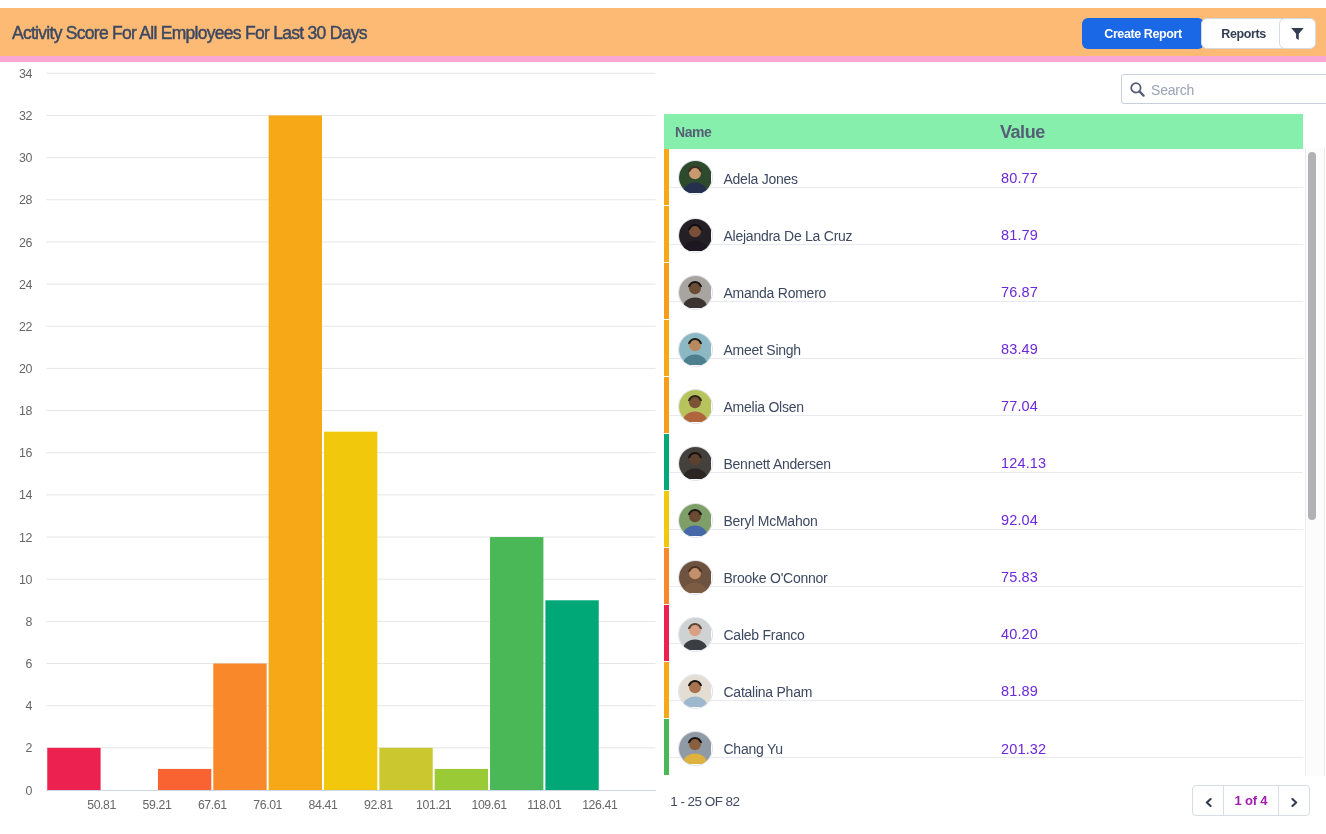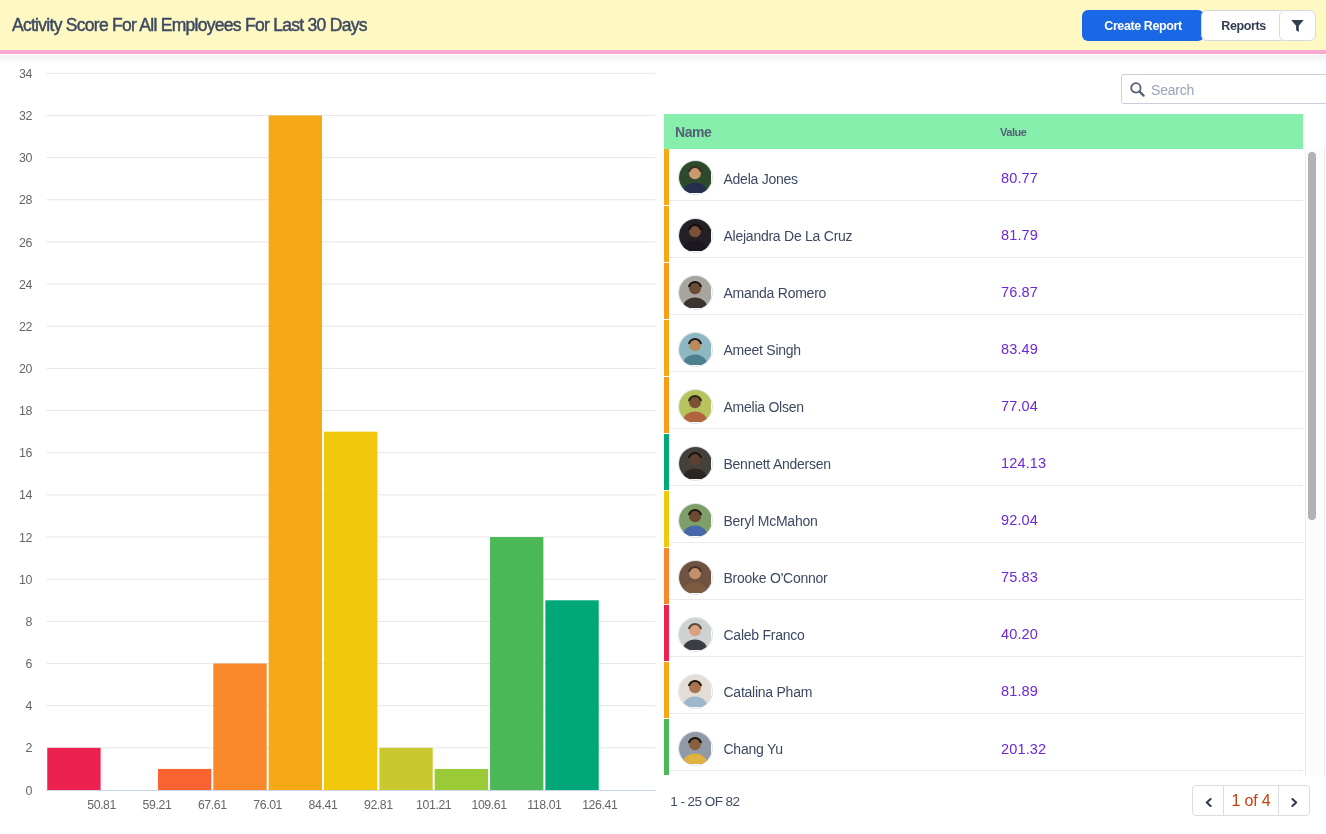--- a/index.html
+++ b/index.html
@@ -1,44 +1,44 @@
 <!DOCTYPE html>
 <html><head>
 <meta charset="utf-8">
 <style>
   * { margin:0; padding:0; box-sizing:border-box; }
   html,body { width:1326px; height:834px; background:#fff; font-family:"Liberation Sans", sans-serif; overflow:hidden; }
   
-  #header { position:absolute; left:0; top:0; width:1326px; height:54px; background:#fef9c3; border-bottom:4px solid #f9a8d4; z-index:5; }
+  #header { position:absolute; left:0; top:8px; width:1326px; height:54px; background:#fdba74; border-bottom:6px solid #f9a8d4; z-index:5; }
   #hshadow { position:absolute; left:0; top:55px; width:1326px; height:9px; background:linear-gradient(to bottom, rgba(60,60,70,0.07), rgba(60,60,70,0)); z-index:4; }
   #title { position:absolute; left:12px; top:17px; font-size:17.5px; font-weight:400; color:#3d4961; letter-spacing:-0.72px; line-height:17.5px; -webkit-text-stroke:0.45px #3d4961; }
   .btn { position:absolute; top:10px; height:31px; border-radius:6px; font-size:12.5px; font-weight:700; letter-spacing:-0.4px; display:flex; align-items:center; justify-content:center; }
   #btn-create { left:1082px; width:122px; background:#1a68e5; color:#fff; }
   #btn-reports { left:1201px; width:85px; background:#fff; border:1px solid #d4d8e0; color:#323d53; }
   #btn-filter { left:1278.5px; width:37px; background:#fff; border:1px solid #d6dae2; }
   
   #search { position:absolute; left:1121px; top:74px; width:224px; height:30px; border:1px solid #c9cfdb; border-radius:3px; background:#fff; }
   #search .ph { position:absolute; left:29px; top:7.5px; font-size:14px; line-height:15px; letter-spacing:-0.2px; color:#99a3b7; }
   #thead { position:absolute; left:664px; top:114.4px; width:639px; height:34.4px; background:#86efac; }
   #thead .h1 { position:absolute; left:11px; top:10.5px; font-size:14px; line-height:14px; font-weight:700; color:#555f75; letter-spacing:-0.45px; }
-  #thead .h2 { position:absolute; left:336px; top:10.5px; font-size:11px; line-height:14px; font-weight:700; color:#555f75; letter-spacing:-0.45px; }
-  .row { position:absolute; left:664px; width:639px; height:52px; border-bottom:1px solid #e8eaf0; background:#fff; }
+  #thead .h2 { position:absolute; left:336px; top:10.5px; font-size:18px; line-height:14px; font-weight:700; color:#555f75; letter-spacing:-0.45px; }
+  .row { position:absolute; left:664px; width:639px; height:39px; border-bottom:1px solid #e8eaf0; background:#fff; }
   .cbar { position:absolute; left:0; top:0; width:4.5px; height:56px; }
   .avatar { position:absolute; left:14.3px; top:11.7px; width:35px; height:35px; border-radius:50%; border:1.5px solid #dde1e9; overflow:hidden; }
   .nm { position:absolute; left:59.5px; top:23px; font-size:14px; line-height:14px; color:#3d4961; letter-spacing:-0.25px; }
   .vl { position:absolute; left:337px; top:22.5px; font-size:14.5px; line-height:14.5px; color:#6d28d9; letter-spacing:0.15px; }
   
   #sbtrack { position:absolute; left:1305px; top:148px; width:20px; height:628px; background:#fcfcfc; border-left:1px solid #ececec; border-right:1px solid #ececec; }
   #sbthumb { position:absolute; left:1308px; top:152px; width:8px; height:368px; border-radius:4px; background:#b1b1b6; }
   
   #pginfo { position:absolute; left:670.3px; top:795px; font-size:13.5px; line-height:13.5px; letter-spacing:-0.55px; color:#3f4960; }
   #pg { position:absolute; left:1192px; top:785px; width:118px; height:31px; border:1px solid #d8dce5; border-radius:4px; background:#fff; display:flex; }
   #pg .seg { display:flex; align-items:center; justify-content:center; height:100%; }
   #pg .s1 { width:31px; border-right:1px solid #d8dce5; }
-  #pg .s2 { width:55px; border-right:1px solid #d8dce5; font-size:16px; font-weight:400; letter-spacing:-0.2px; color:#c2410c; }
+  #pg .s2 { width:55px; border-right:1px solid #d8dce5; font-size:13px; font-weight:700; letter-spacing:-0.2px; color:#a21caf; }
   #pg .s3 { width:30px; }
 </style>
 </head>
 <body>
 <div id="hshadow"></div>
 <div id="header">
   <div id="title">Activity Score For All Employees For Last 30 Days</div>
   <div class="btn" id="btn-create">Create Report</div>
   <div class="btn" id="btn-reports">Reports</div>
   <div class="btn" id="btn-filter">

